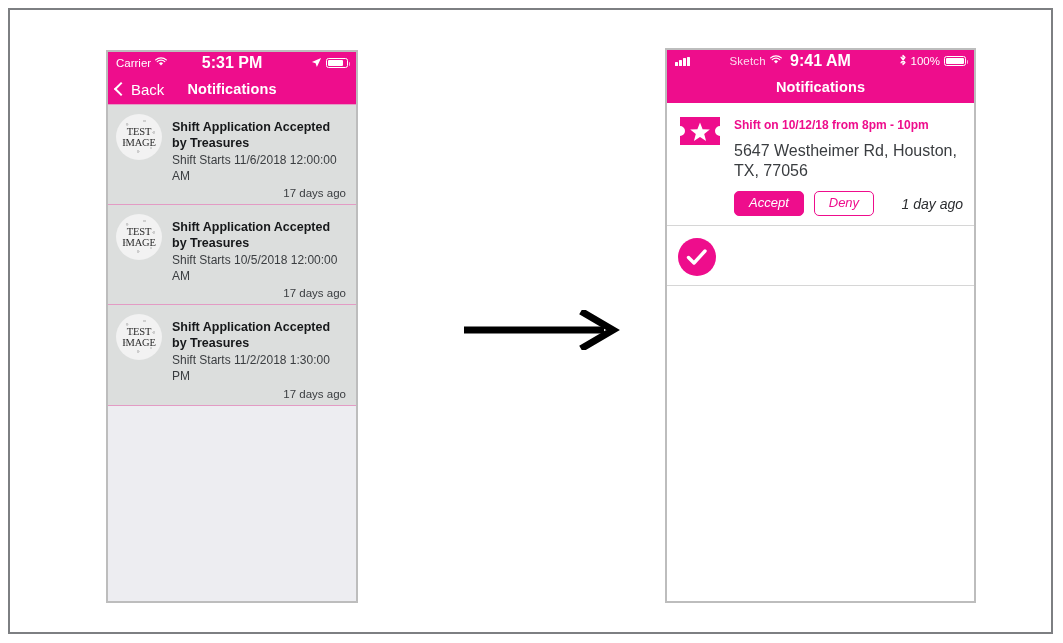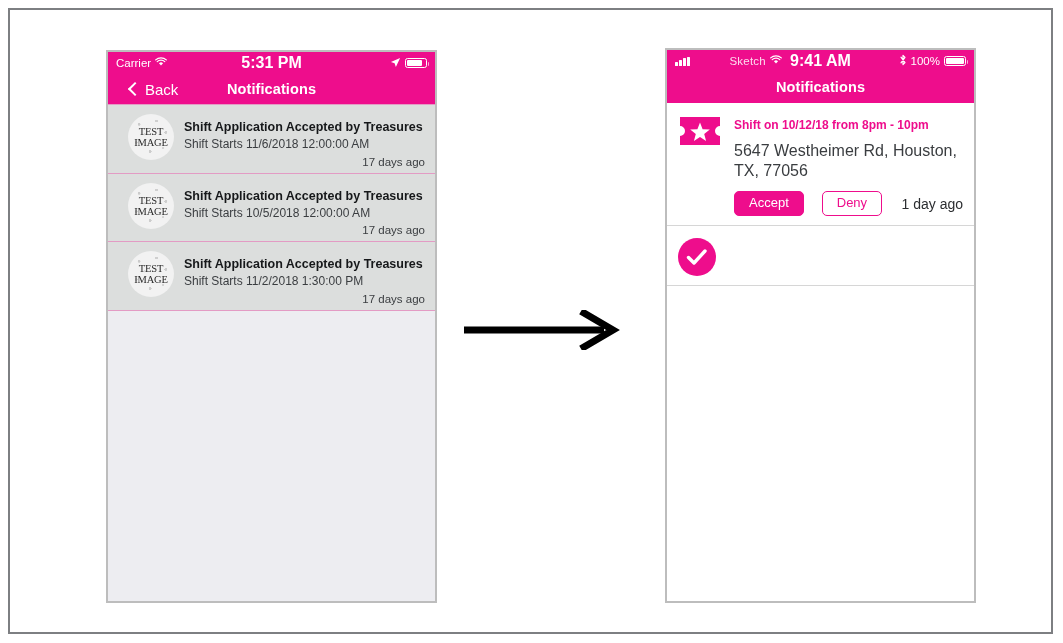--- a/index.html
+++ b/index.html
@@ -30,21 +30,21 @@
   
   .phone {
     position: absolute;
     box-sizing: border-box;
     border: 2px solid #bdbdbd;
     overflow: hidden;
   }
   .phone-left {
     left: 96px;
     top: 40px;
-    width: 331px;
+    width: 252px;
     height: 553px;
     background: #ededf1;
   }
   .phone-right {
     left: 655px;
     top: 38px;
     width: 311px;
     height: 555px;
     background: #ffffff;
   }
@@ -118,21 +118,21 @@
     background: #ee0d8c;
     color: #fff;
     position: relative;
     display: flex;
     align-items: center;
   }
   .nav-back {
     display: flex;
     align-items: center;
     gap: 4px;
-    padding-left: 22px;
+    padding-left: 8px;
     font-size: 15px;
     z-index: 2;
   }
   .chev-left {
     display: inline-block;
     width: 8px; height: 8px;
     border-left: 2.4px solid #fff;
     border-bottom: 2.4px solid #fff;
     transform: rotate(45deg);
     margin-right: 1px;
@@ -168,21 +168,20 @@
       radial-gradient(circle at 48% 82%, rgba(150,150,150,.40) 0 1.4px, transparent 1.6px),
       radial-gradient(circle at 76% 74%, rgba(150,150,150,.34) 0 1.2px, transparent 1.4px),
       radial-gradient(circle at 36% 44%, rgba(150,150,150,.30) 0 1.1px, transparent 1.3px),
       #f2f2f2;
     display: flex;
     flex-direction: column;
     align-items: center;
     justify-content: center;
     line-height: 1.05;
     margin-top: 2px;
-    margin-left: 12px;
   }
   .avatar span {
     font-size: 10.5px;
     color: #2b2b2b;
     font-family: "Liberation Serif", serif;
     letter-spacing: -.2px;
   }
   .row-left-body { flex: 1; padding-left: 10px; min-width: 0; }
   .row-title {
     font-size: 12.5px;
@@ -231,21 +230,22 @@
   .r-addr {
     font-size: 16px;
     color: #3a3d40;
     margin-top: 7px;
     line-height: 1.3;
   }
   .r-actions {
     display: flex;
     align-items: center;
     margin-top: 9px;
-    gap: 18px;
+    gap: 10px;
+    font-style: italic;
   }
   .btn {
     font-size: 13px;
     padding: 4px 14px 5px;
     border-radius: 5px;
     box-sizing: border-box;
     line-height: 1.1;
     border: 1.5px solid transparent;
   }
   .btn-accept {

